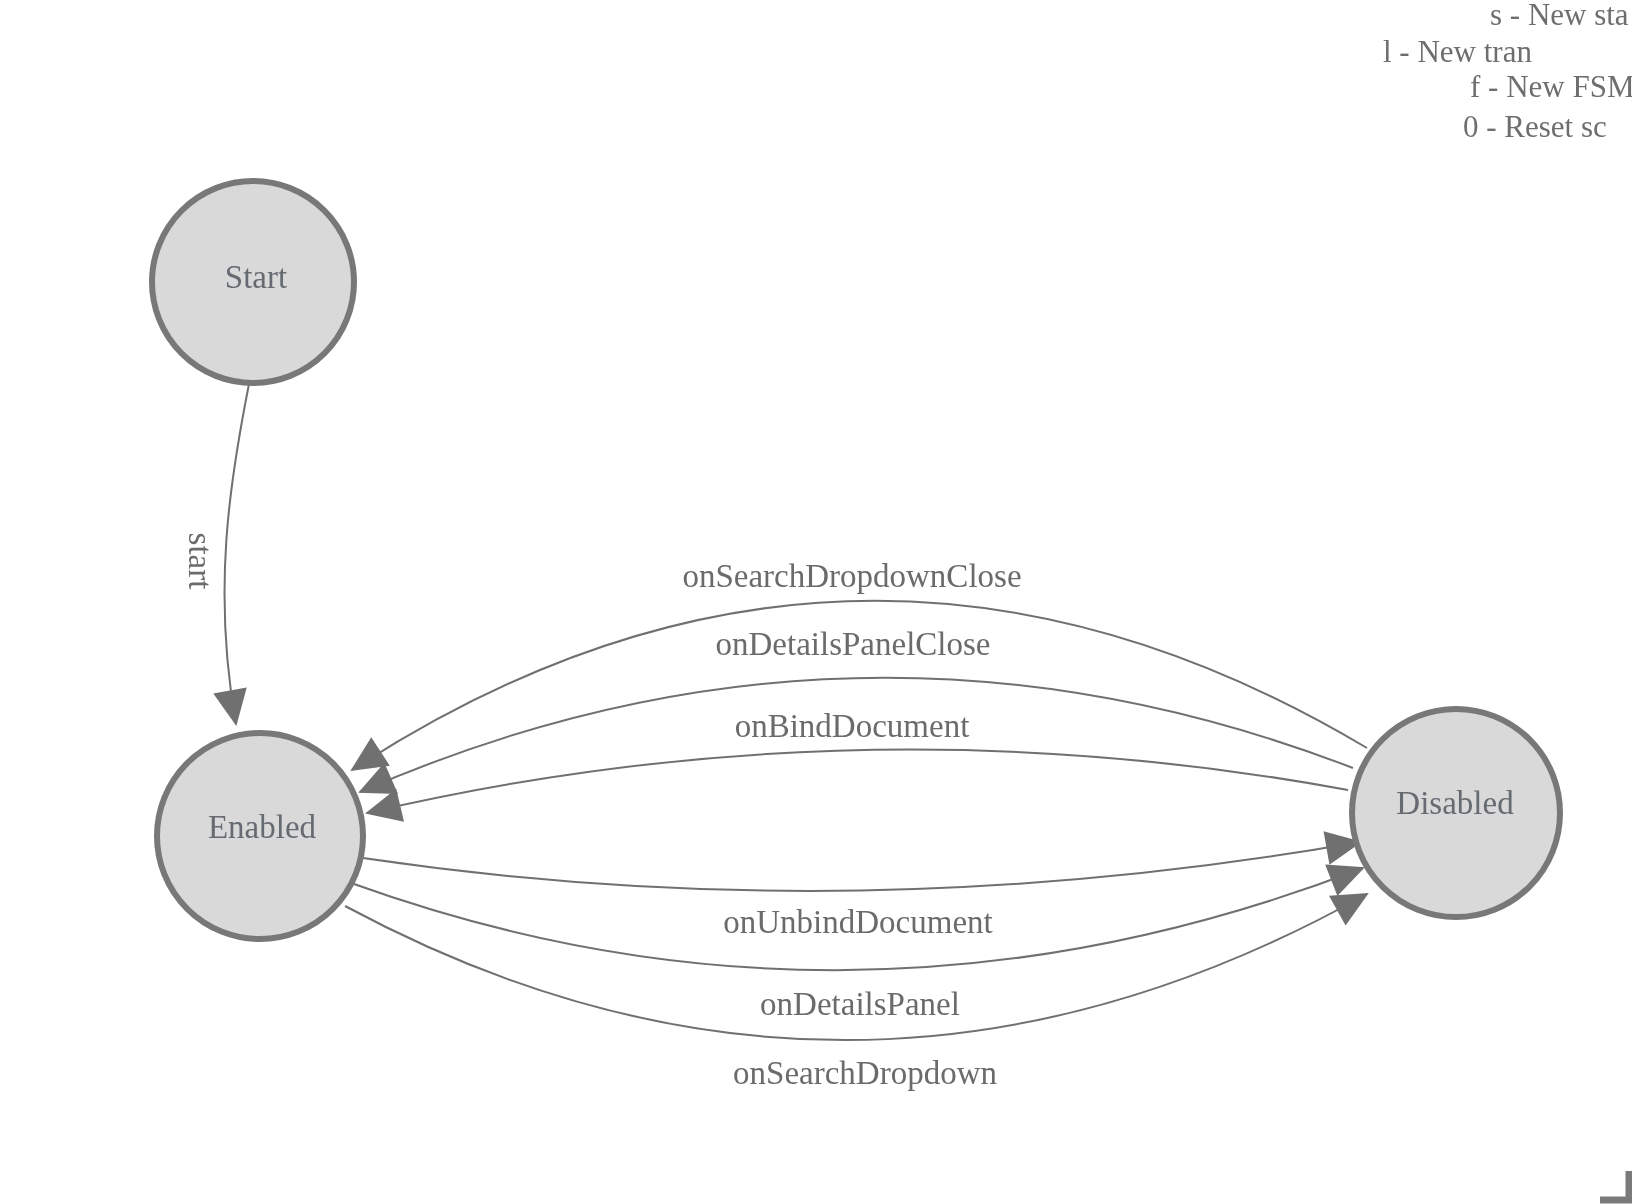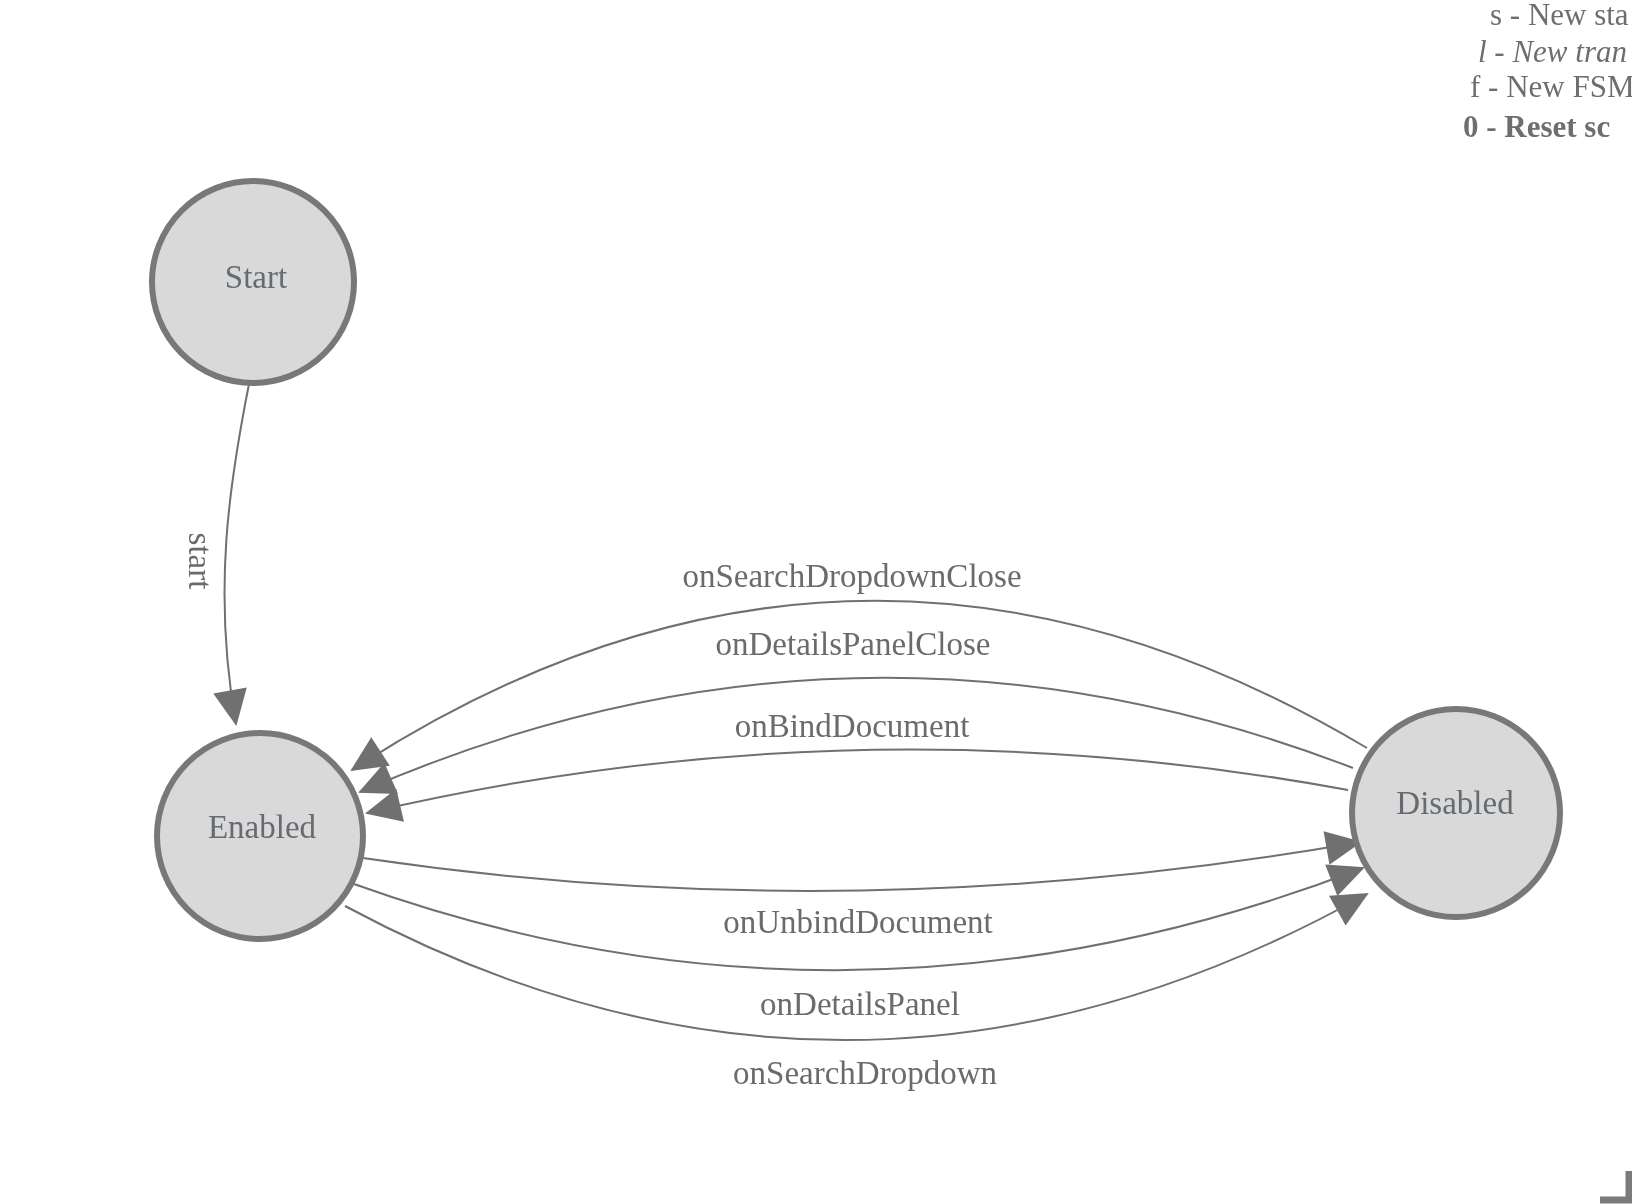--- a/index.html
+++ b/index.html
@@ -94,18 +94,18 @@
     <g>
       <circle class="state-circle" cx="1456" cy="813" r="104" fill="#d9d9d9"></circle>
       <text class="node-label" x="1455" y="814" text-anchor="middle">Disabled</text>
     </g>
 
     <path class="corner-mark" d="M 1629 1171 L 1629 1200 L 1600 1200"></path>
   </svg>
 
   <div>
     <div class="legend-line" style="left:1490px; top:-2px;">s - New sta</div>
-    <div class="legend-line" style="left:1478px; top:35px;font-style:italic;">l - New tran</div>
+    <div class="legend-line" style="left:1383px; top:35px;">l - New tran</div>
     <div class="legend-line" style="left:1470px; top:70px;">f - New FSM</div>
-    <div class="legend-line" style="left:1463px; top:110px;font-weight:bold;">0 - Reset sc</div>
+    <div class="legend-line" style="left:1463px; top:110px;">0 - Reset sc</div>
   </div>
 
 </div>
 
 </body></html>

